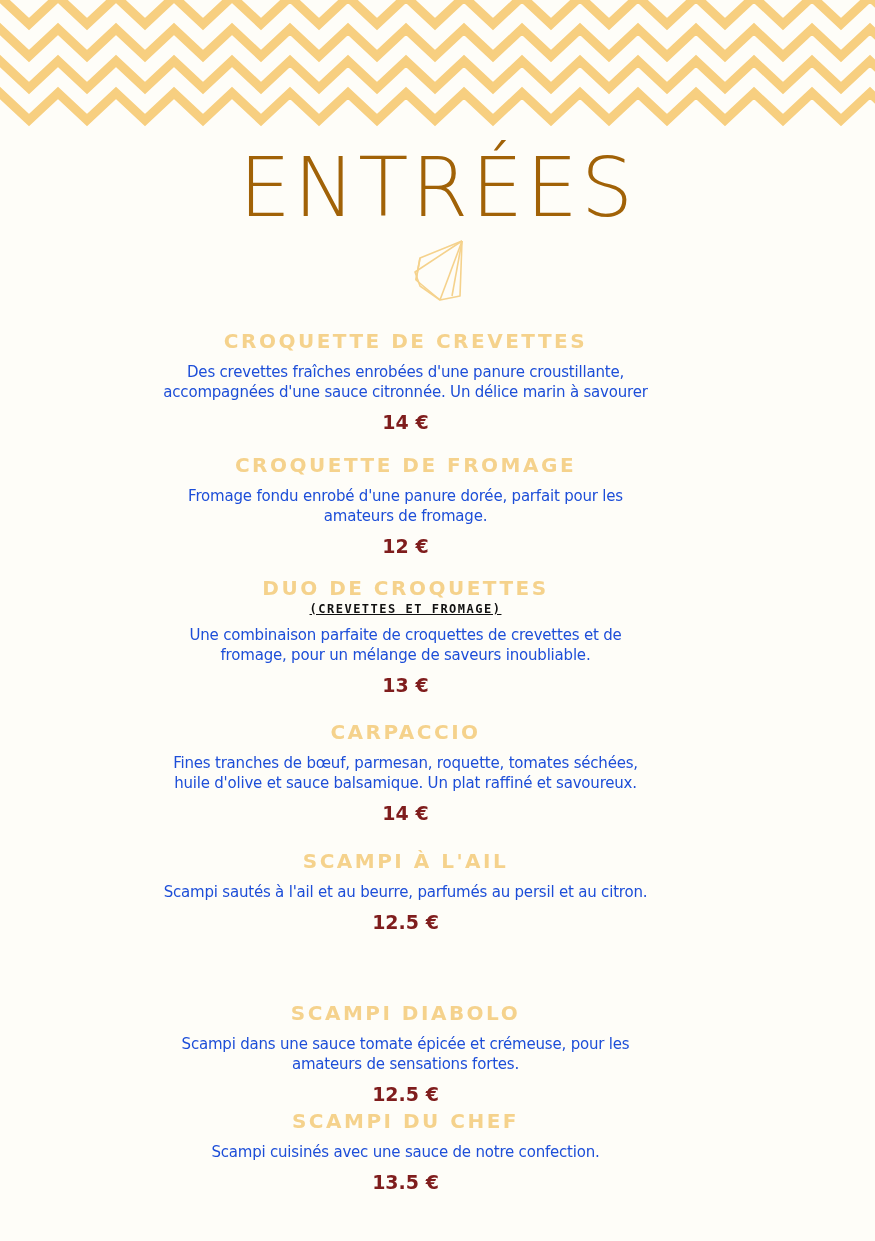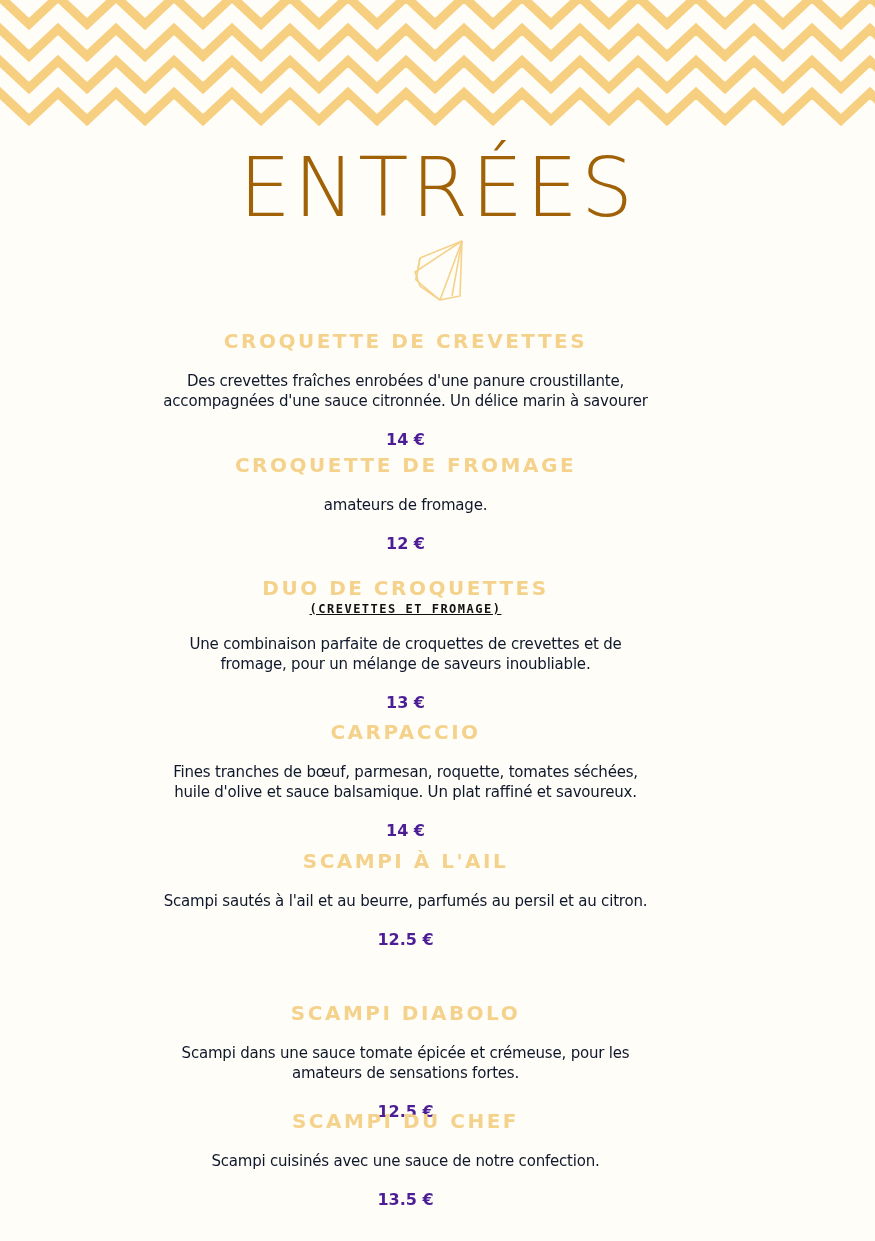--- a/index.html
+++ b/index.html
@@ -47,31 +47,31 @@
       font-weight: bold;
       font-size: 12px;
       letter-spacing: 1.5px;
       color: #111;
       line-height: 16px;
       text-decoration: underline;
     }
     .item-desc {
       font-family: "DejaVu Sans", sans-serif;
       font-size: 15px;
-      color: #0f172a;
+      color: #1d4ed8;
       line-height: 20px;
       width: 600px;
-      margin: 17px auto;
+      margin: 8px auto;
       letter-spacing: -0.2px;
     }
     .item-price {
       font-family: "DejaVu Sans", sans-serif;
       font-weight: bold;
-      font-size: 16px;
-      color: #4c1d95;
+      font-size: 19px;
+      color: #7f1d1d;
       line-height: 24px;
     }
   </style>
 </head>
 <body>
 
 <svg class="chevrons" viewBox="0 0 875 130" xmlns="http://www.w3.org/2000/svg">
   <defs>
     <pattern id="zz" x="0" y="0" width="58" height="32" patternUnits="userSpaceOnUse">
       <polyline points="-29,-3 0,-30 29,-3 58,-30 87,-3" fill="none" stroke="#f7cf80" stroke-width="9" stroke-linejoin="miter"></polyline>
@@ -104,20 +104,21 @@
     <div class="item-desc">
       <div>Des crevettes fraîches enrobées d'une panure croustillante,</div>
       <div>accompagnées d'une sauce citronnée. Un délice marin à savourer</div>
     </div>
     <div class="item-price">14 €</div>
   </div>
 
   <div class="item" style="top:124px">
     <div class="item-name">CROQUETTE DE FROMAGE</div>
     <div class="item-desc">
+      <div>Fromage fondu enrobé d'une panure dorée, parfait pour les</div>
       <div>amateurs de fromage.</div>
     </div>
     <div class="item-price">12 €</div>
   </div>
 
   <div class="item" style="top:247px">
     <div class="item-name">DUO DE CROQUETTES</div>
     <div class="item-sub">(CREVETTES ET FROMAGE)</div>
     <div class="item-desc">
       <div>Une combinaison parfaite de croquettes de crevettes et de</div>

